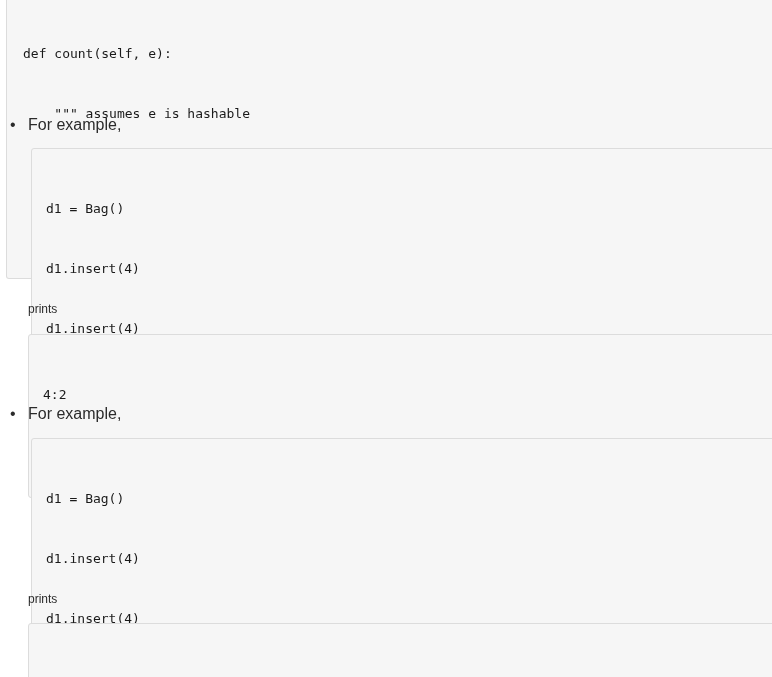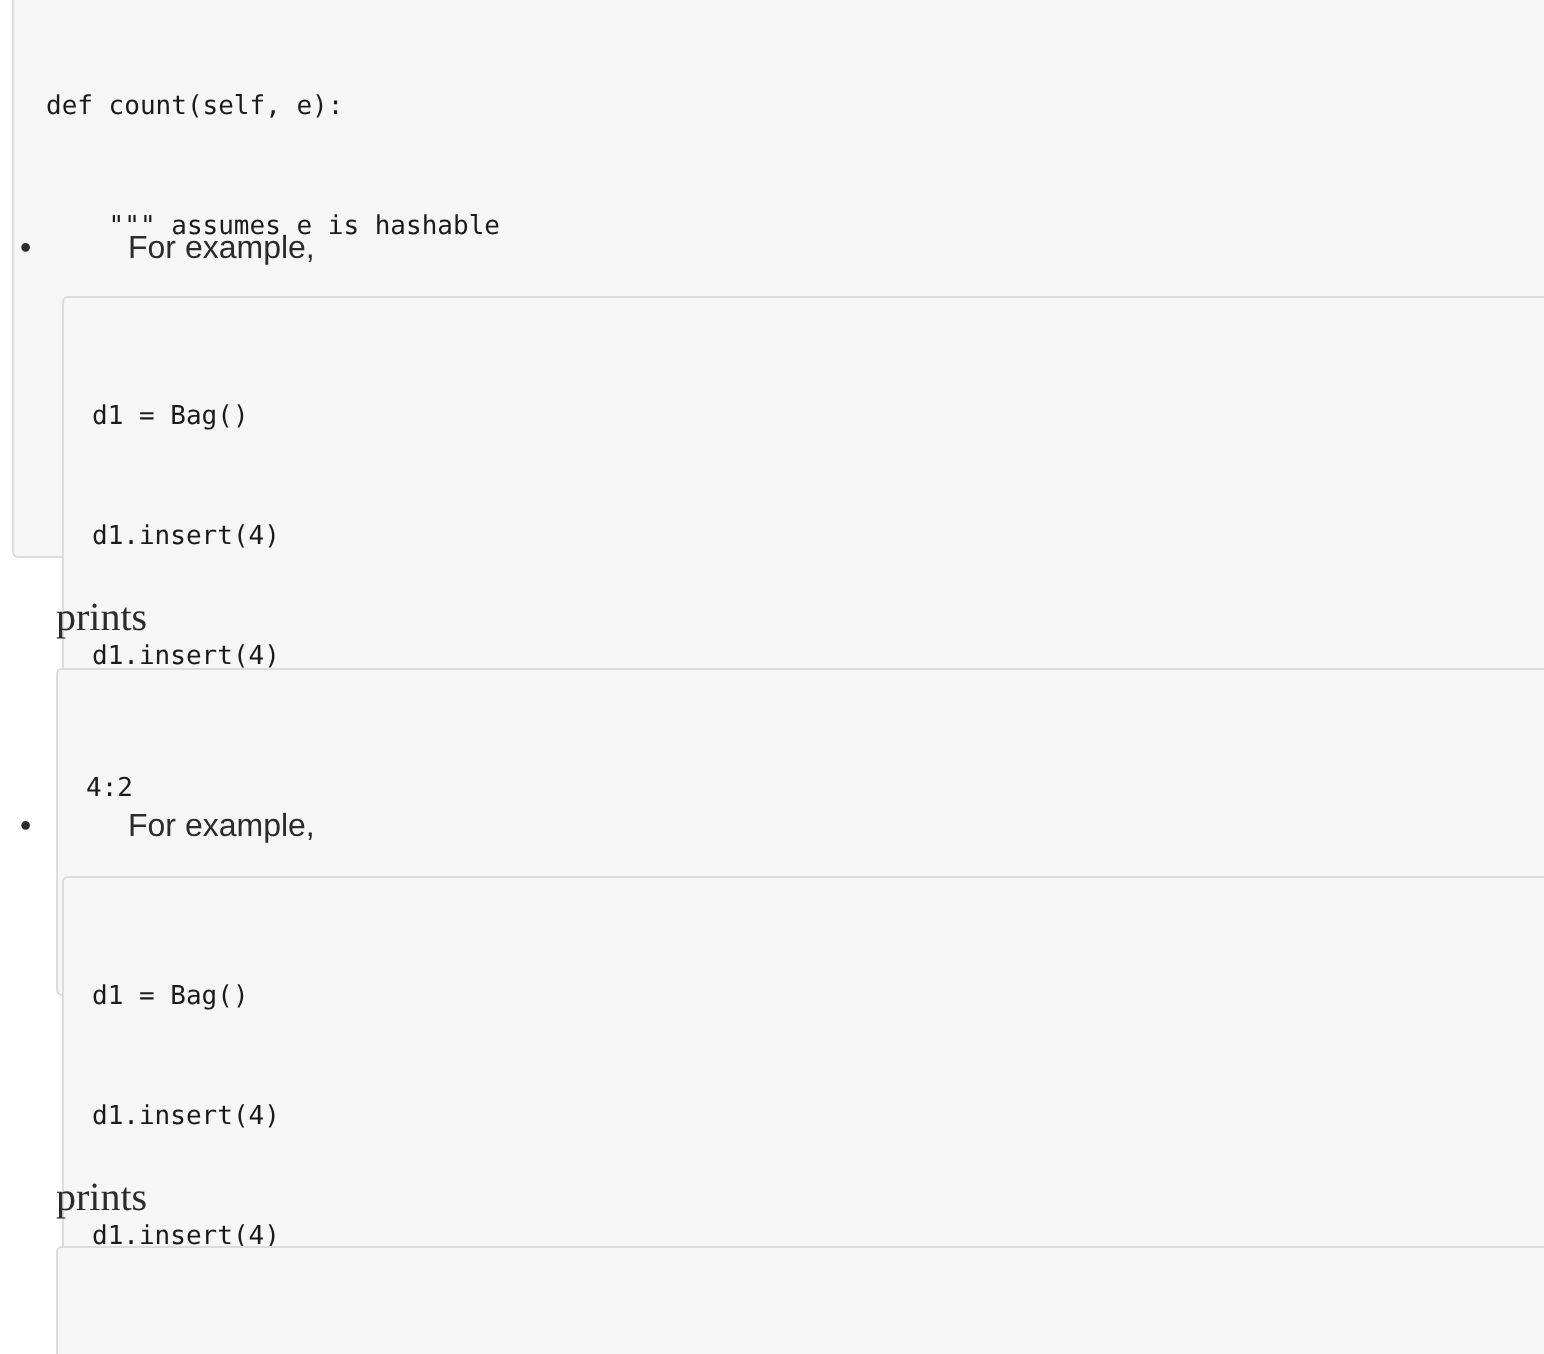--- a/index.html
+++ b/index.html
@@ -58,31 +58,29 @@
     width: 18px;
     flex: 0 0 18px;
     text-align: left;
     font-size: 16px;
     line-height: 20px;
     color: #2b2b2b;
   }
   .bullet-label {
     font-size: 16px;
     line-height: 20px;
-    margin-left: 36px;
   }
 
   
   .prints-label {
     position: absolute;
     left: 28px;
-    font-size: 20px;
+    font-size: 12px;
     line-height: 20px;
     color: #2b2b2b;
-    font-family: Liberation Serif, serif;
   }
 
   
   .example-code {
     position: absolute;
     left: 31px;
     width: 800px;
     padding: 10px 14px 12px 14px;
   }
 

